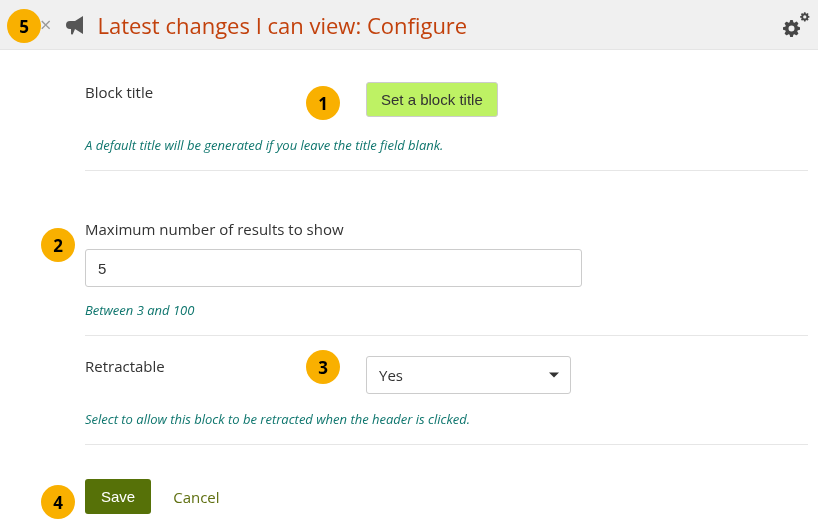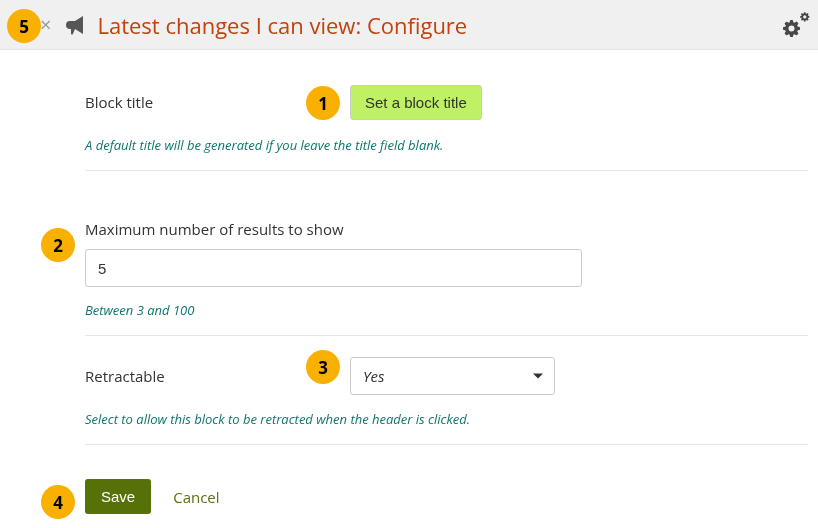--- a/index.html
+++ b/index.html
@@ -31,22 +31,22 @@
     margin-left: auto;
     color: #444;
     display: flex;
     align-items: center;
   }
   .content {
     padding: 32px 10px 0 85px;
   }
   .field-row {
     display: flex;
-    align-items: center;
-    gap: 0;
+    align-items: flex-start;
+    gap: 16px;
     min-height: 40px;
   }
   .field-label {
     font-size: 15px;
     color: #333;
     width: 265px;
   }
   .btn-outline {
     border: 1px solid #ccc;
     background: #bef264;
@@ -93,21 +93,20 @@
     border: 1px solid #ccc;
     border-radius: 3px;
     background: #fff;
     padding: 0 30px 0 12px;
     font-size: 15px;
     color: #333;
     text-align: left;
     cursor: pointer;
     display: flex;
     align-items: center;
-    font-style: italic;
   }
   .select-caret {
     position: absolute;
     right: 12px;
     top: 50%;
     transform: translateY(-50%);
     width: 0; height: 0;
     border-left: 5px solid transparent;
     border-right: 5px solid transparent;
     border-top: 5px solid #333;

